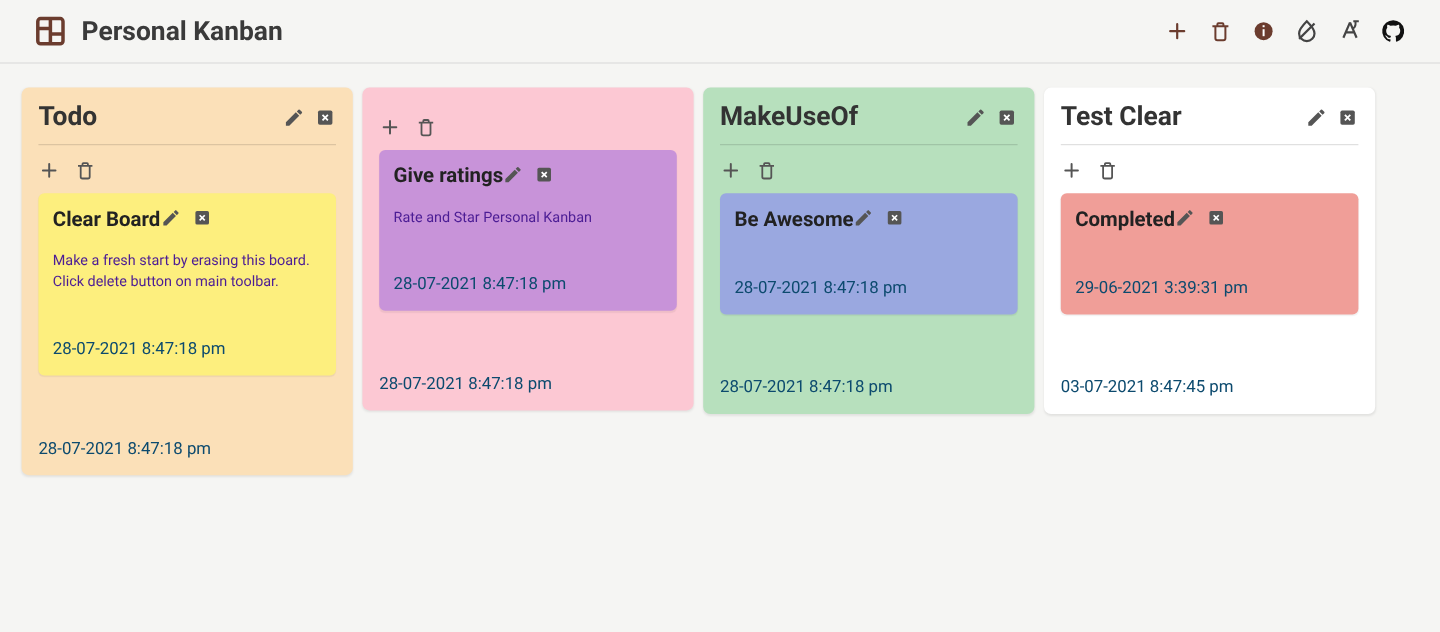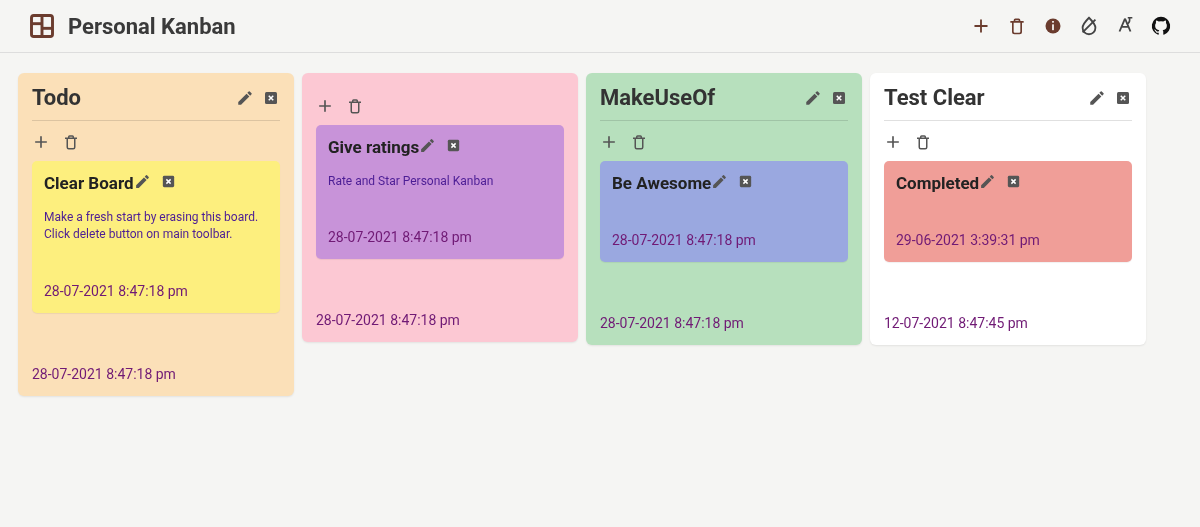--- a/index.html
+++ b/index.html
@@ -108,21 +108,21 @@
     color: #222;
   }
   .card-desc {
     font-size: 12px;
     color: #4c1d95;
     line-height: 1.45;
     margin-bottom: 24px;
   }
   .card-ts, .col-ts {
     font-size: 14px;
-    color: #701a75;
+    color: #0c4a6e;
     margin-top: 39px;
   }
   .col-ts { padding-top: 4px; }
   svg { display: block; }
 </style>
 </head>
 <body>
 
 <svg width="0" height="0" style="position:absolute">
   <defs>
@@ -378,15 +378,15 @@
             </span>
           <span class="small-icon">
               <svg viewBox="0 0 24 24" width="17" height="17">
                 <use href="#i-delbox"></use>
               </svg>
             </span>
         </div>
       </div>
       <div class="card-ts">29-06-2021 3:39:31 pm</div>
     </div>
-    <div class="col-ts">12-07-2021 8:47:45 pm</div>
+    <div class="col-ts">03-07-2021 8:47:45 pm</div>
   </div>
   </div>
 
 </body></html>

